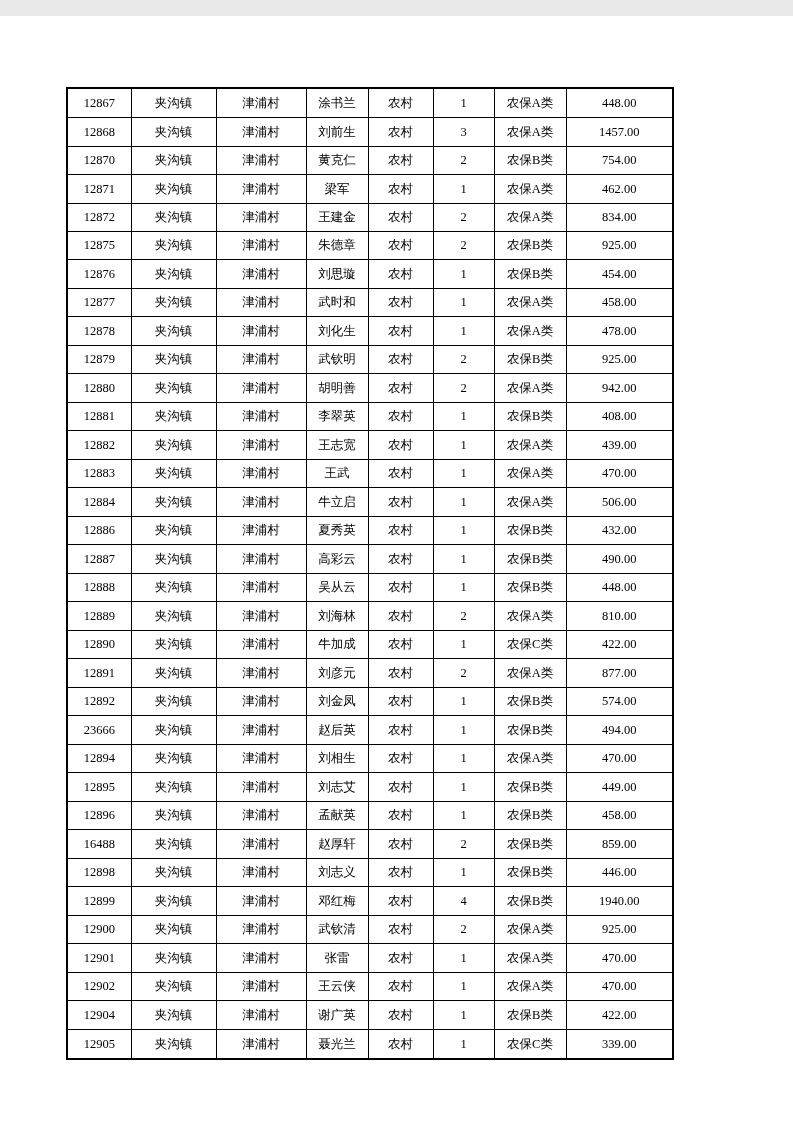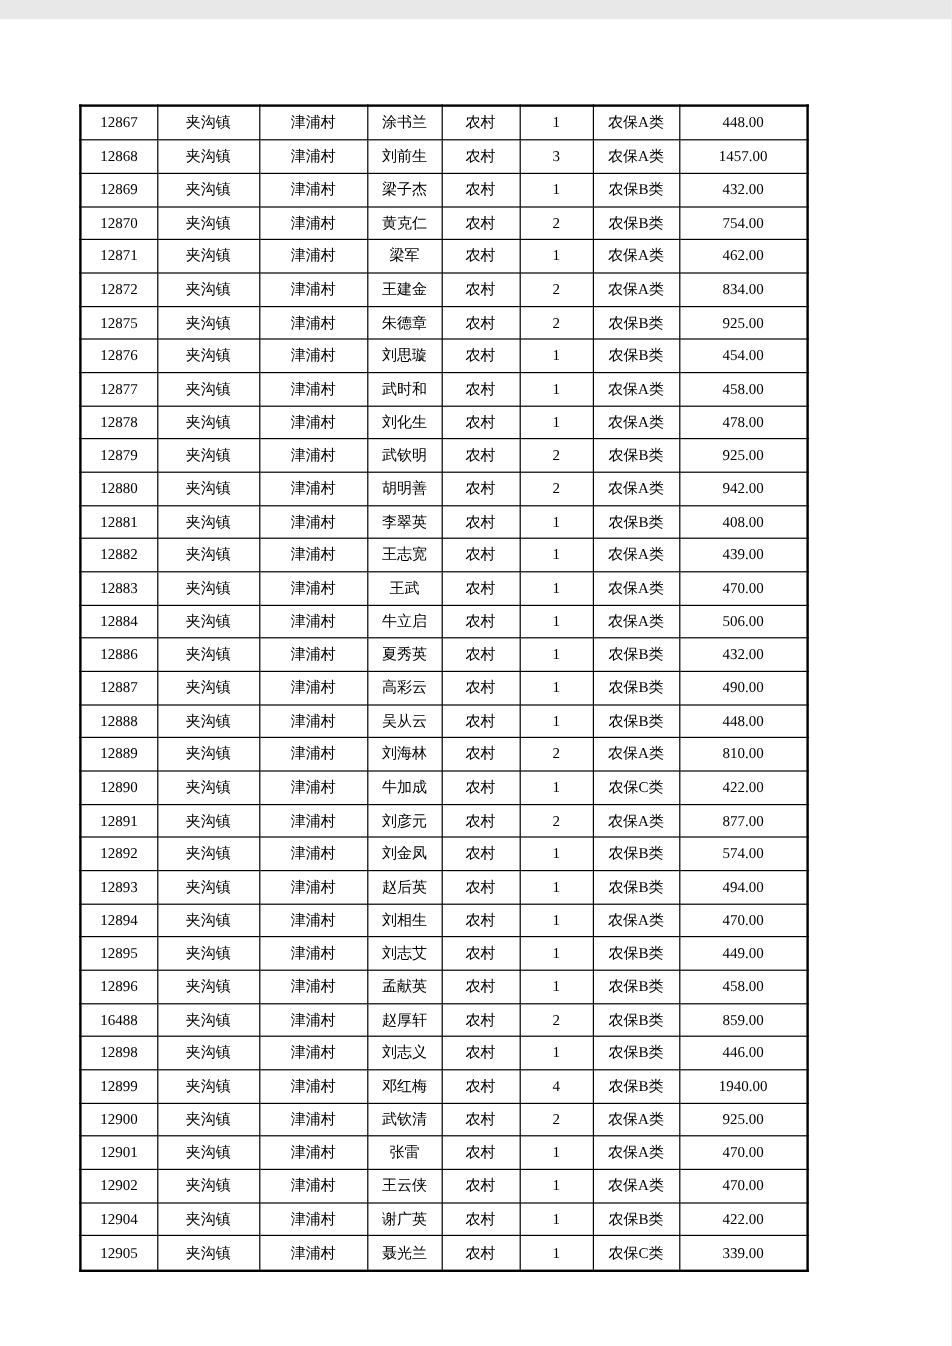--- a/index.html
+++ b/index.html
@@ -76,30 +76,20 @@
           <td>12868</td>
           <td>夹沟镇</td>
           <td>津浦村</td>
           <td>刘前生</td>
           <td>农村</td>
           <td>3</td>
           <td>农保A类</td>
           <td>1457.00</td>
         </tr>
         <tr>
-          <td>12869</td>
-          <td>夹沟镇</td>
-          <td>津浦村</td>
-          <td>梁子杰</td>
-          <td>农村</td>
-          <td>1</td>
-          <td>农保B类</td>
-          <td>432.00</td>
-        </tr>
-        <tr>
           <td>12870</td>
           <td>夹沟镇</td>
           <td>津浦村</td>
           <td>黄克仁</td>
           <td>农村</td>
           <td>2</td>
           <td>农保B类</td>
           <td>754.00</td>
         </tr>
         <tr>
@@ -286,21 +276,21 @@
           <td>12892</td>
           <td>夹沟镇</td>
           <td>津浦村</td>
           <td>刘金凤</td>
           <td>农村</td>
           <td>1</td>
           <td>农保B类</td>
           <td>574.00</td>
         </tr>
         <tr>
-          <td>12893</td>
+          <td>23666</td>
           <td>夹沟镇</td>
           <td>津浦村</td>
           <td>赵后英</td>
           <td>农村</td>
           <td>1</td>
           <td>农保B类</td>
           <td>494.00</td>
         </tr>
         <tr>
           <td>12894</td>

